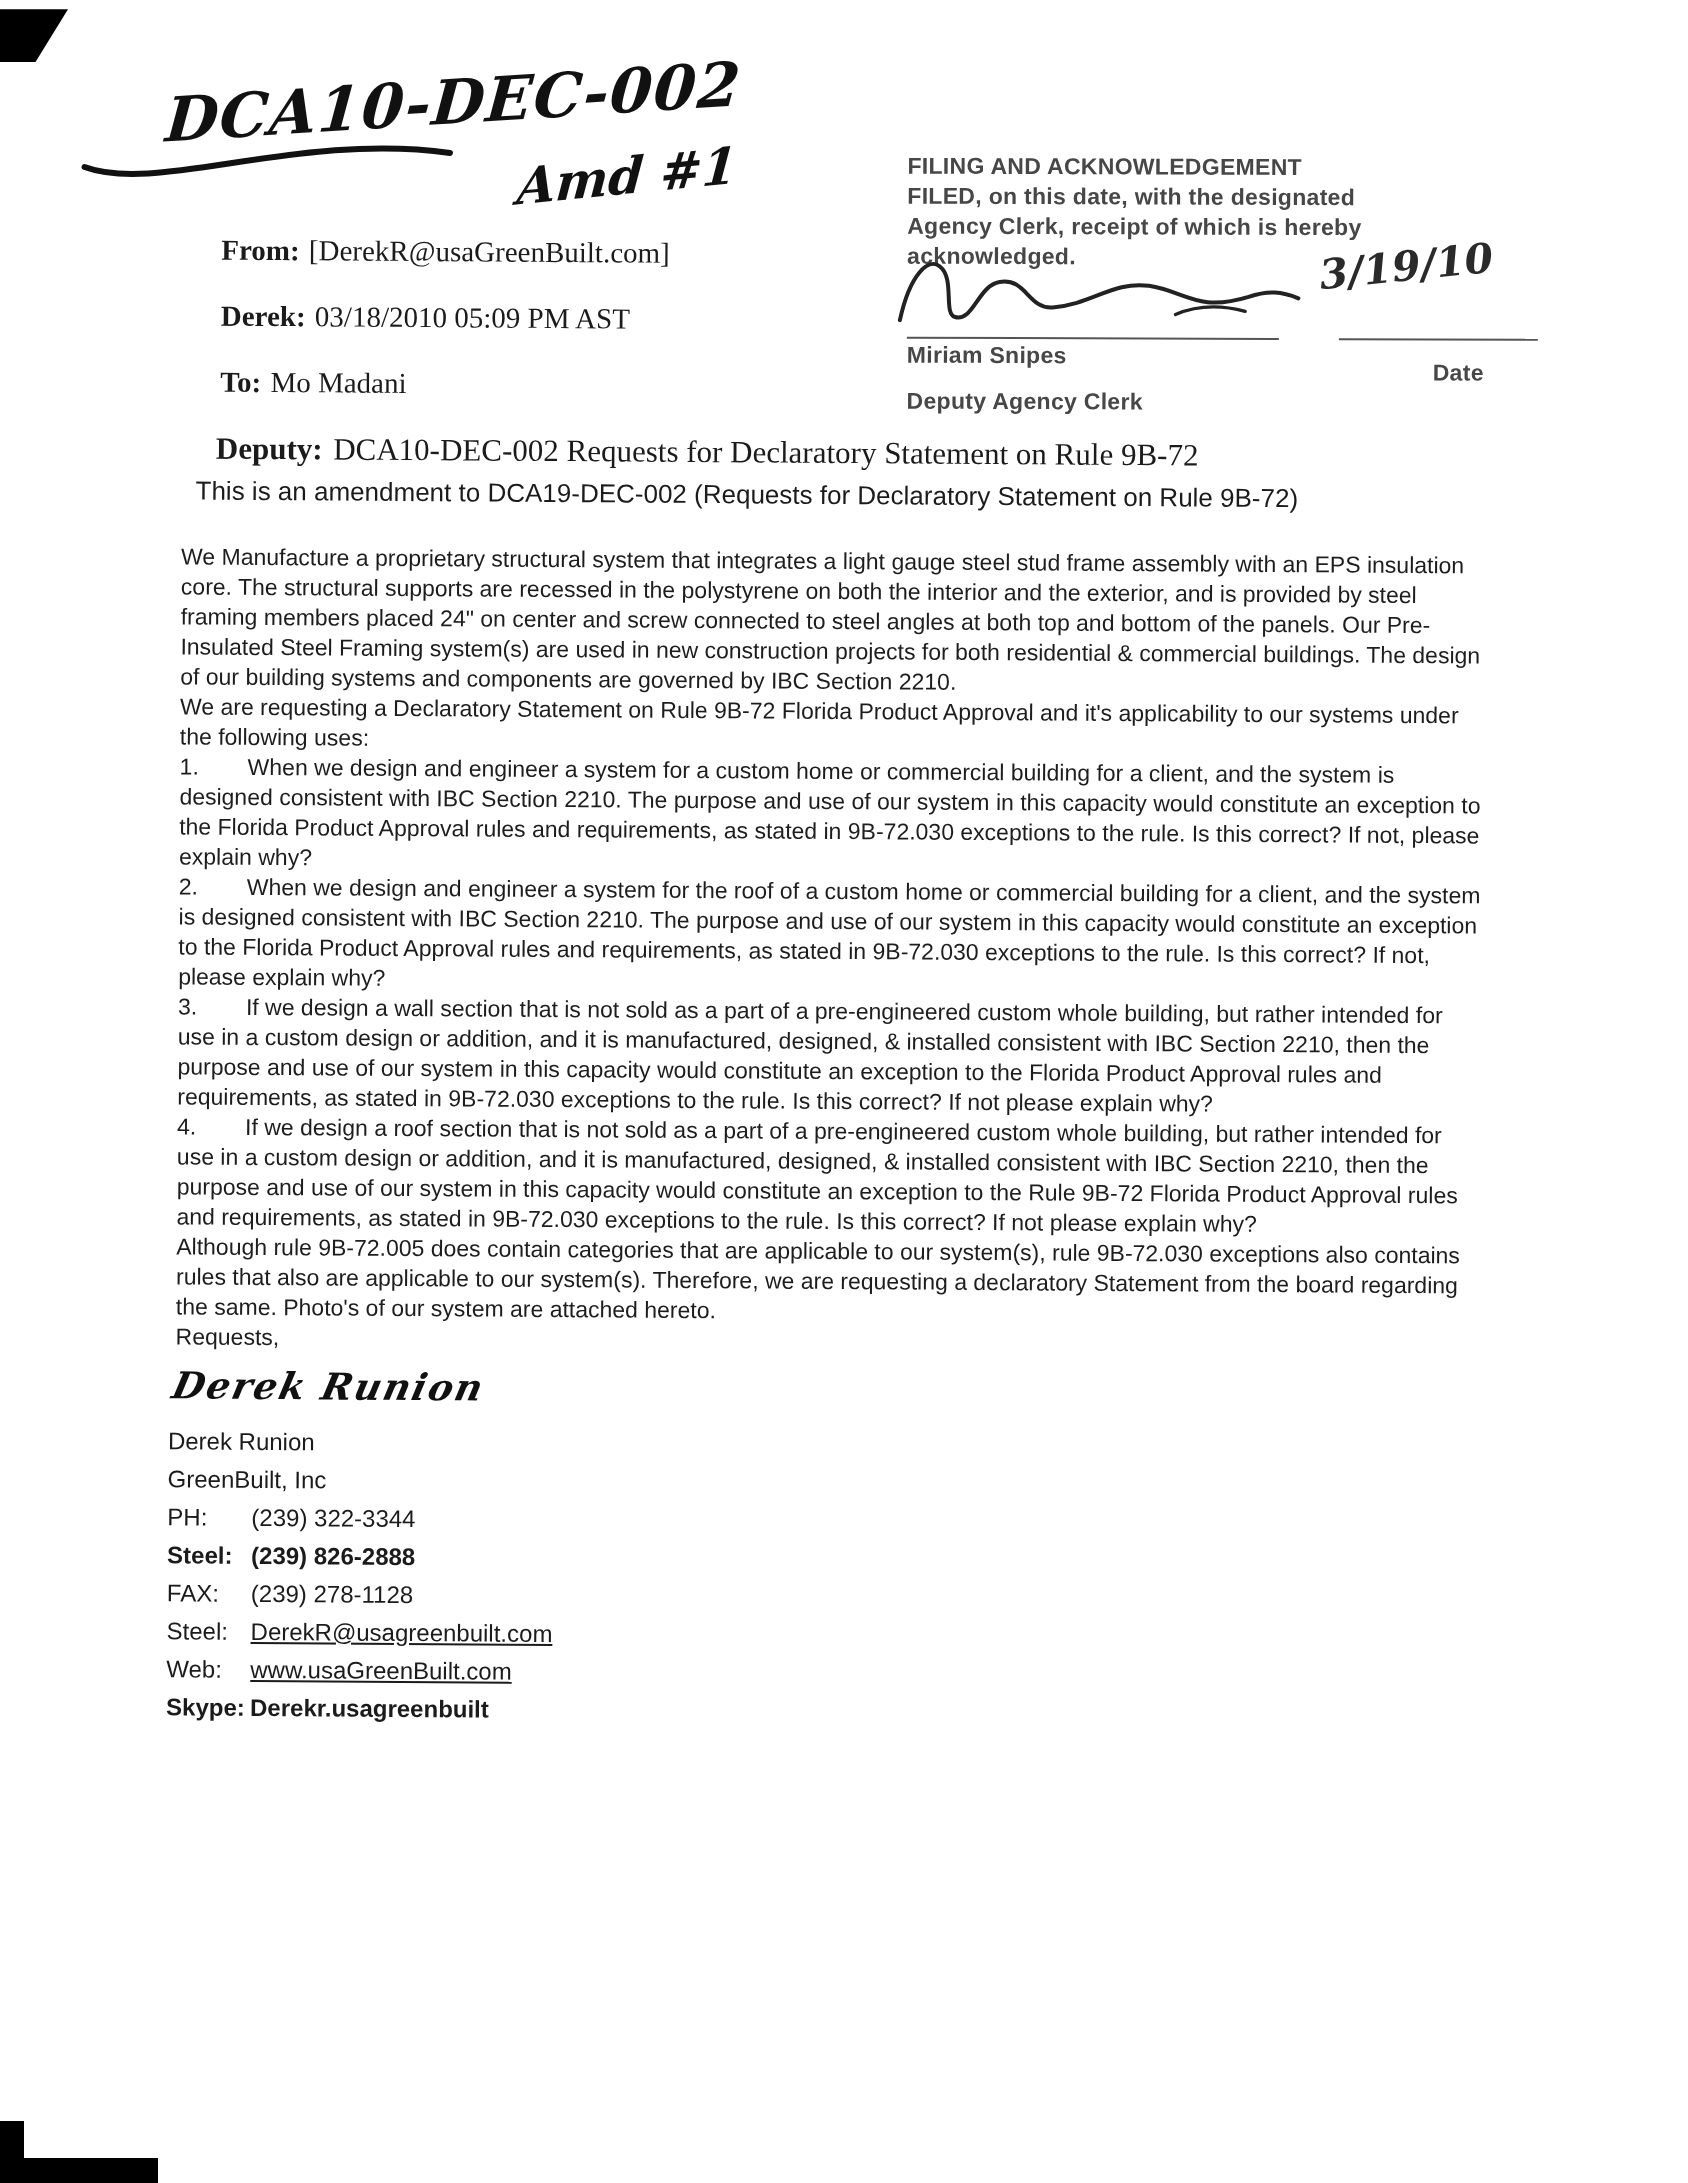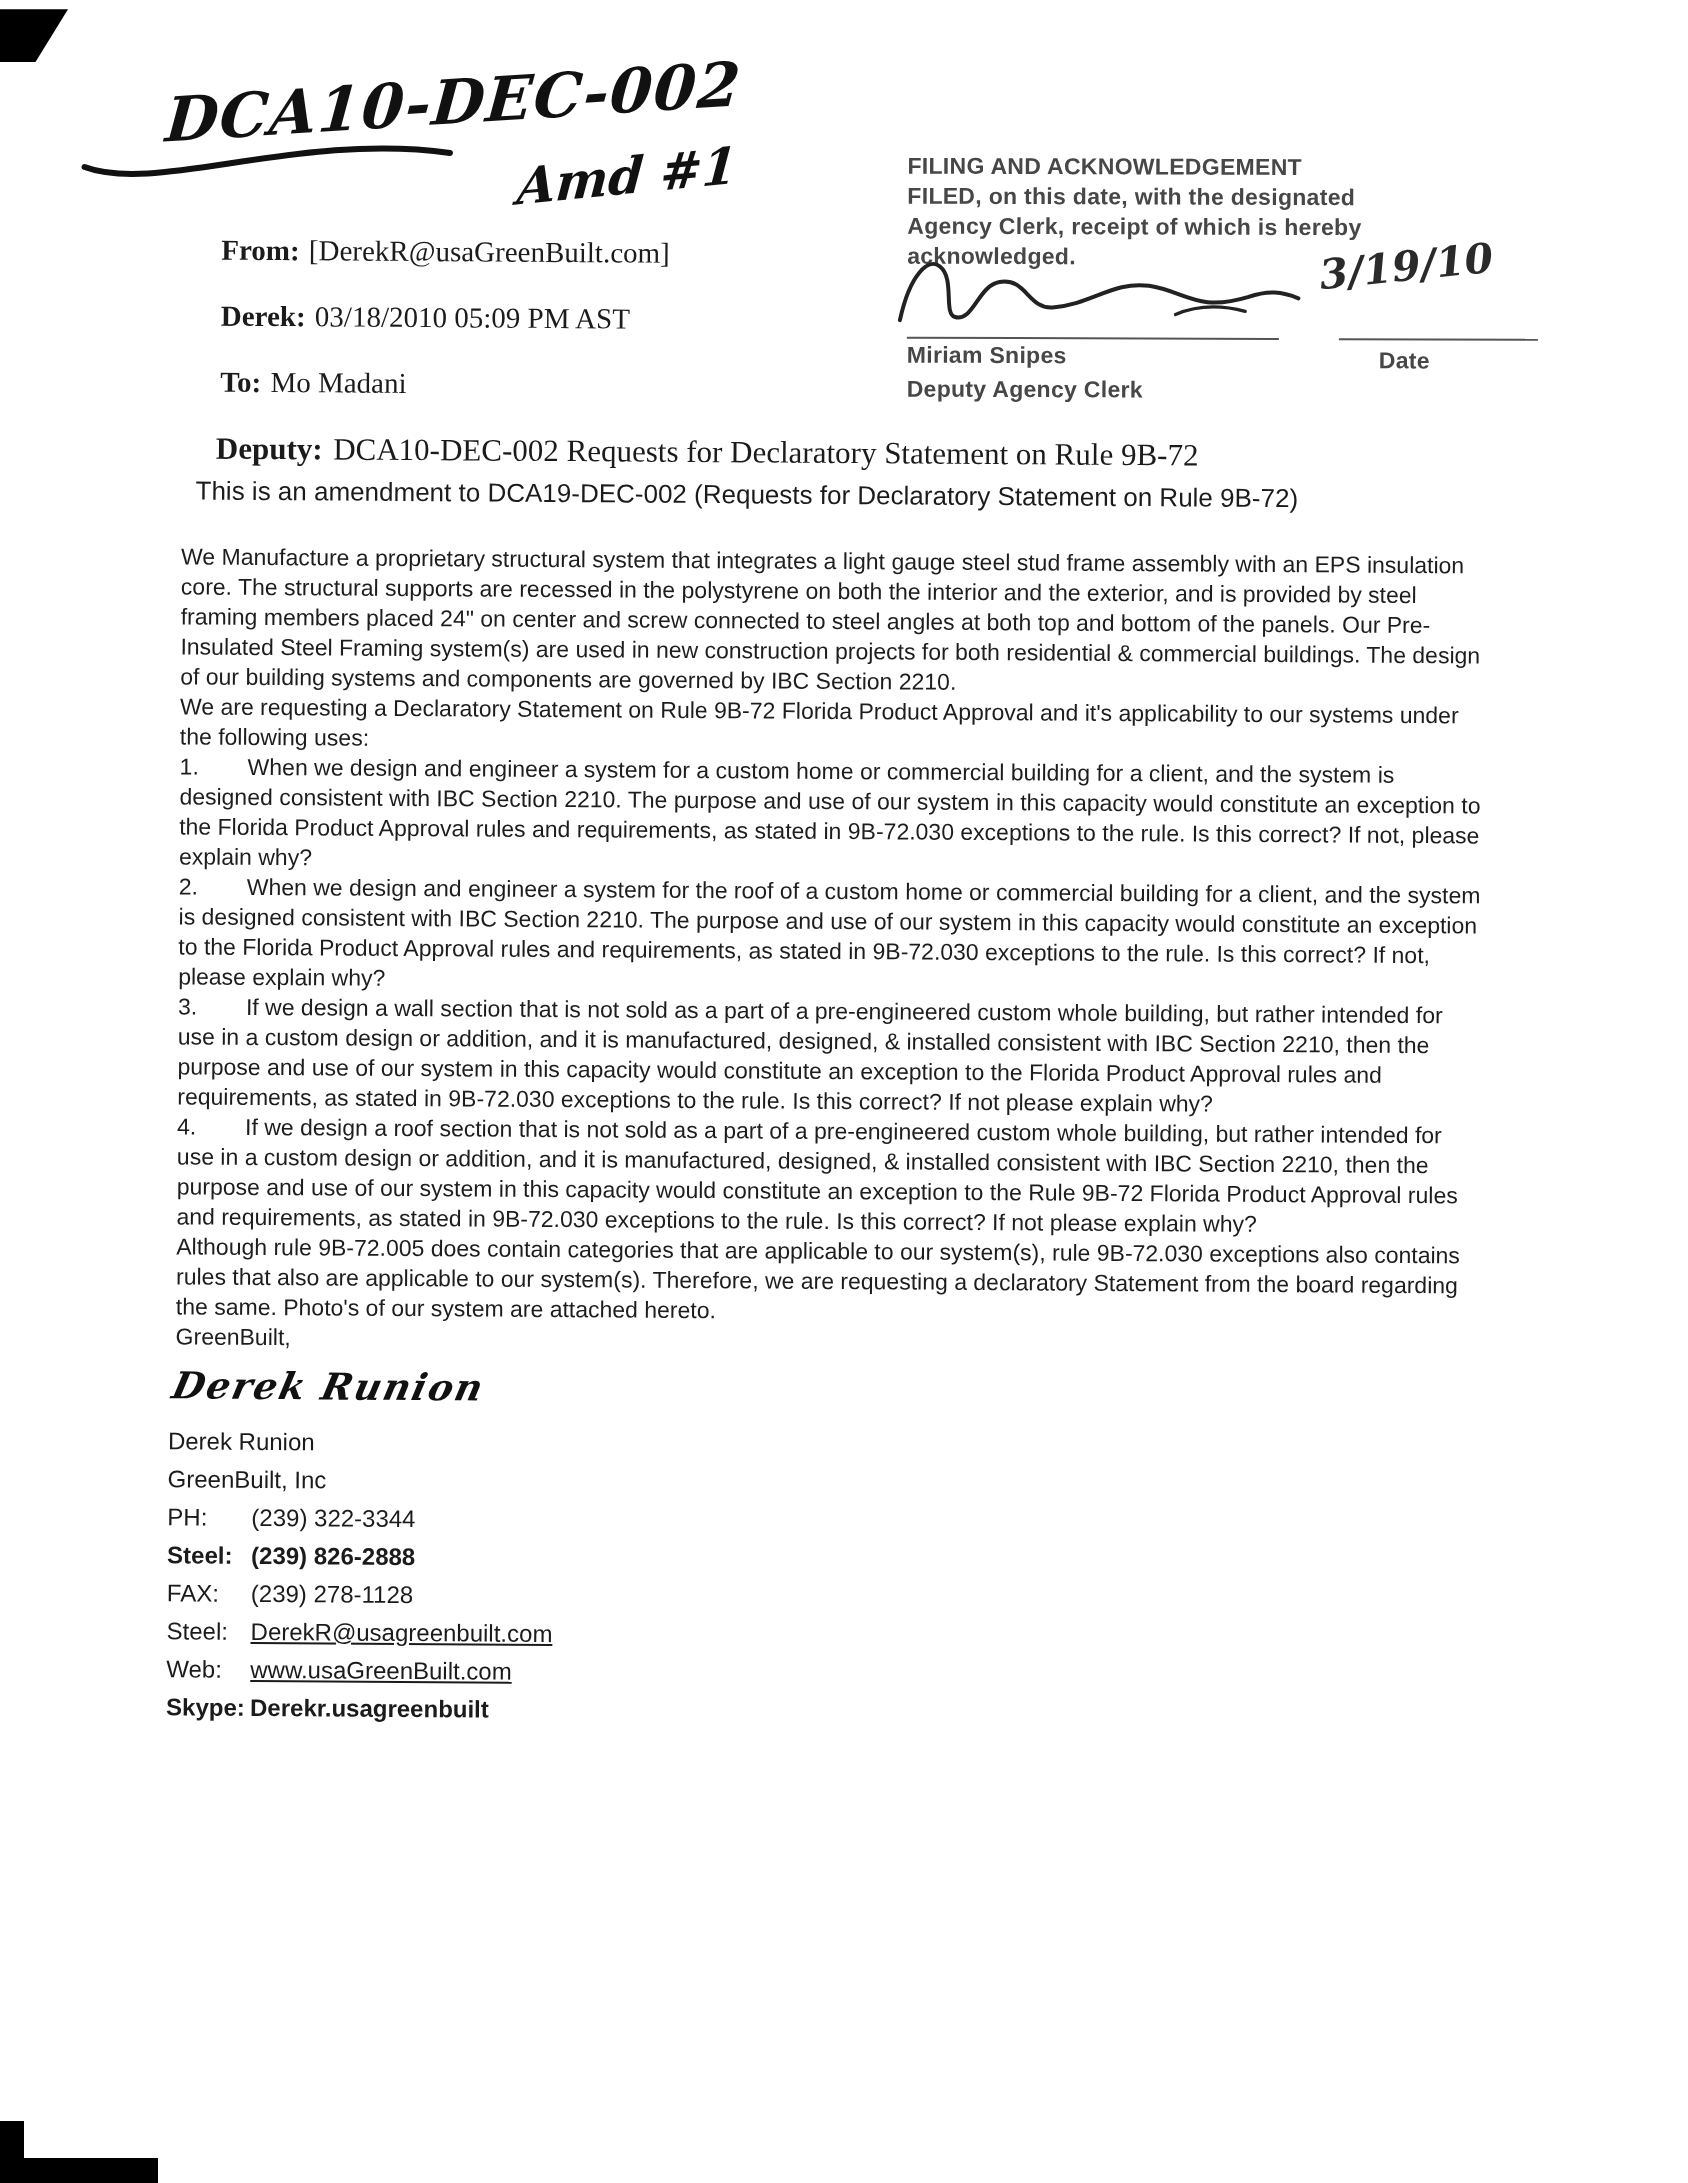--- a/index.html
+++ b/index.html
@@ -43,21 +43,21 @@
   .stamp { position:absolute; top:145px; left:909px; width:658px;
     font-size:23px; line-height:30px; font-weight:bold;
     color:#474747; letter-spacing:0.3px; transform:rotate(-0.2deg); }
   .sig-area { position:relative; height:66px; }
   .scrawl { position:absolute; left:-16.6px; top:-26.6px; }
   .hand-date { position:absolute; left:412px; top:-21px;
     font-family:"DejaVu Serif", serif; font-style:italic; font-weight:bold;
     font-size:41px; color:#2a2a2a; transform:rotate(-6deg); white-space:nowrap; }
   .sig-lines { display:flex; justify-content:space-between; width:631px; }
   .name-block { width:372px; border-top:2.7px solid #555; padding-top:1.3px; }
-  .date-block { width:159px; border-top:2.7px solid #555; padding-top:5px; padding-left:40px; }
+  .date-block { width:159px; border-top:2.7px solid #555; padding-top:17px; padding-left:40px;text-align:center; }
 
   
   .main { position:absolute; top:431px; left:0; width:1689px; }
   .subject-line { margin-left:219px; font-family:"Liberation Serif", serif;
     font-size:31px; white-space:nowrap; }
   .subj-label { font-weight:bold; margin-right:10.6px; }
   .amendment { margin-left:199px; margin-top:9.3px; font-size:26px; }
 
   .body-text { margin:35px 199px 0 185px; font-size:23px; line-height:30px;
     color:#1d1d1d; }
@@ -137,21 +137,21 @@
       <div class="amendment">This is an amendment to DCA19-DEC-002 (Requests for Declaratory Statement on Rule 9B-72)</div>
 
       <div class="body-text">
         <p><span>We Manufacture a proprietary structural system that integrates a light gauge steel stud frame assembly with an EPS insulation core. The structural supports are recessed in the polystyrene on both the interior and the exterior, and is provided by steel framing members placed 24" on center and screw connected to steel angles at both top and bottom of the panels. Our Pre-Insulated Steel Framing system(s) are used in new construction projects for both residential &amp; commercial buildings. The design of our building systems and components are governed by IBC Section 2210.</span></p>
         <p><span>We are requesting a Declaratory Statement on Rule 9B-72 Florida Product Approval and it's applicability to our systems under the following uses:</span></p>
         <p><span class="pnum">1.</span><span>When we design and engineer a system for a custom home or commercial building for a client, and the system is designed consistent with IBC Section 2210.  The purpose and use of our system in this capacity would constitute an exception to the Florida Product Approval rules and requirements, as stated in 9B-72.030 exceptions to the rule. Is this correct? If not, please explain why?</span></p>
         <p><span class="pnum">2.</span><span>When we design and engineer a system for the roof of a custom home or commercial building for a client, and the system is designed consistent with IBC Section 2210.  The purpose and use of our system in this capacity would constitute an exception to the Florida Product Approval rules and requirements, as stated in 9B-72.030 exceptions to the rule. Is this correct? If not, please explain why?</span></p>
         <p><span class="pnum">3.</span><span>If we design a wall section that is not sold as a part of a pre-engineered custom whole building, but rather intended for use in a custom design or addition, and it is manufactured, designed, &amp; installed consistent with IBC Section 2210, then the purpose and use of our system in this capacity would constitute an exception to the Florida Product Approval rules and requirements, as stated in 9B-72.030 exceptions to the rule. Is this correct? If not please explain why?</span></p>
         <p><span class="pnum">4.</span><span>If we design a roof section that is not sold as a part of a pre-engineered custom whole building, but rather intended for use in a custom design or addition, and it is manufactured, designed, &amp; installed consistent with IBC Section 2210, then the purpose and use of our system in this capacity would constitute an exception to the Rule 9B-72 Florida Product Approval rules and requirements, as stated in 9B-72.030 exceptions to the rule. Is this correct? If not please explain why?</span></p>
         <p><span>Although rule 9B-72.005 does contain categories that are applicable to our system(s), rule 9B-72.030 exceptions also contains rules that also are applicable to our system(s). Therefore, we are requesting a declaratory Statement from the board regarding the same. Photo's of our system are attached hereto.</span></p>
-        <p><span>GreenBuilt,</span></p>
+        <p><span>Requests,</span></p>
       </div>
 
       <div class="script-sig">Derek Runion</div>
 
       <div class="contact">
         <div class="c-row">
             <span>Derek Runion</span>
           </div>
         <div class="c-row">
             <span>GreenBuilt, Inc</span>

